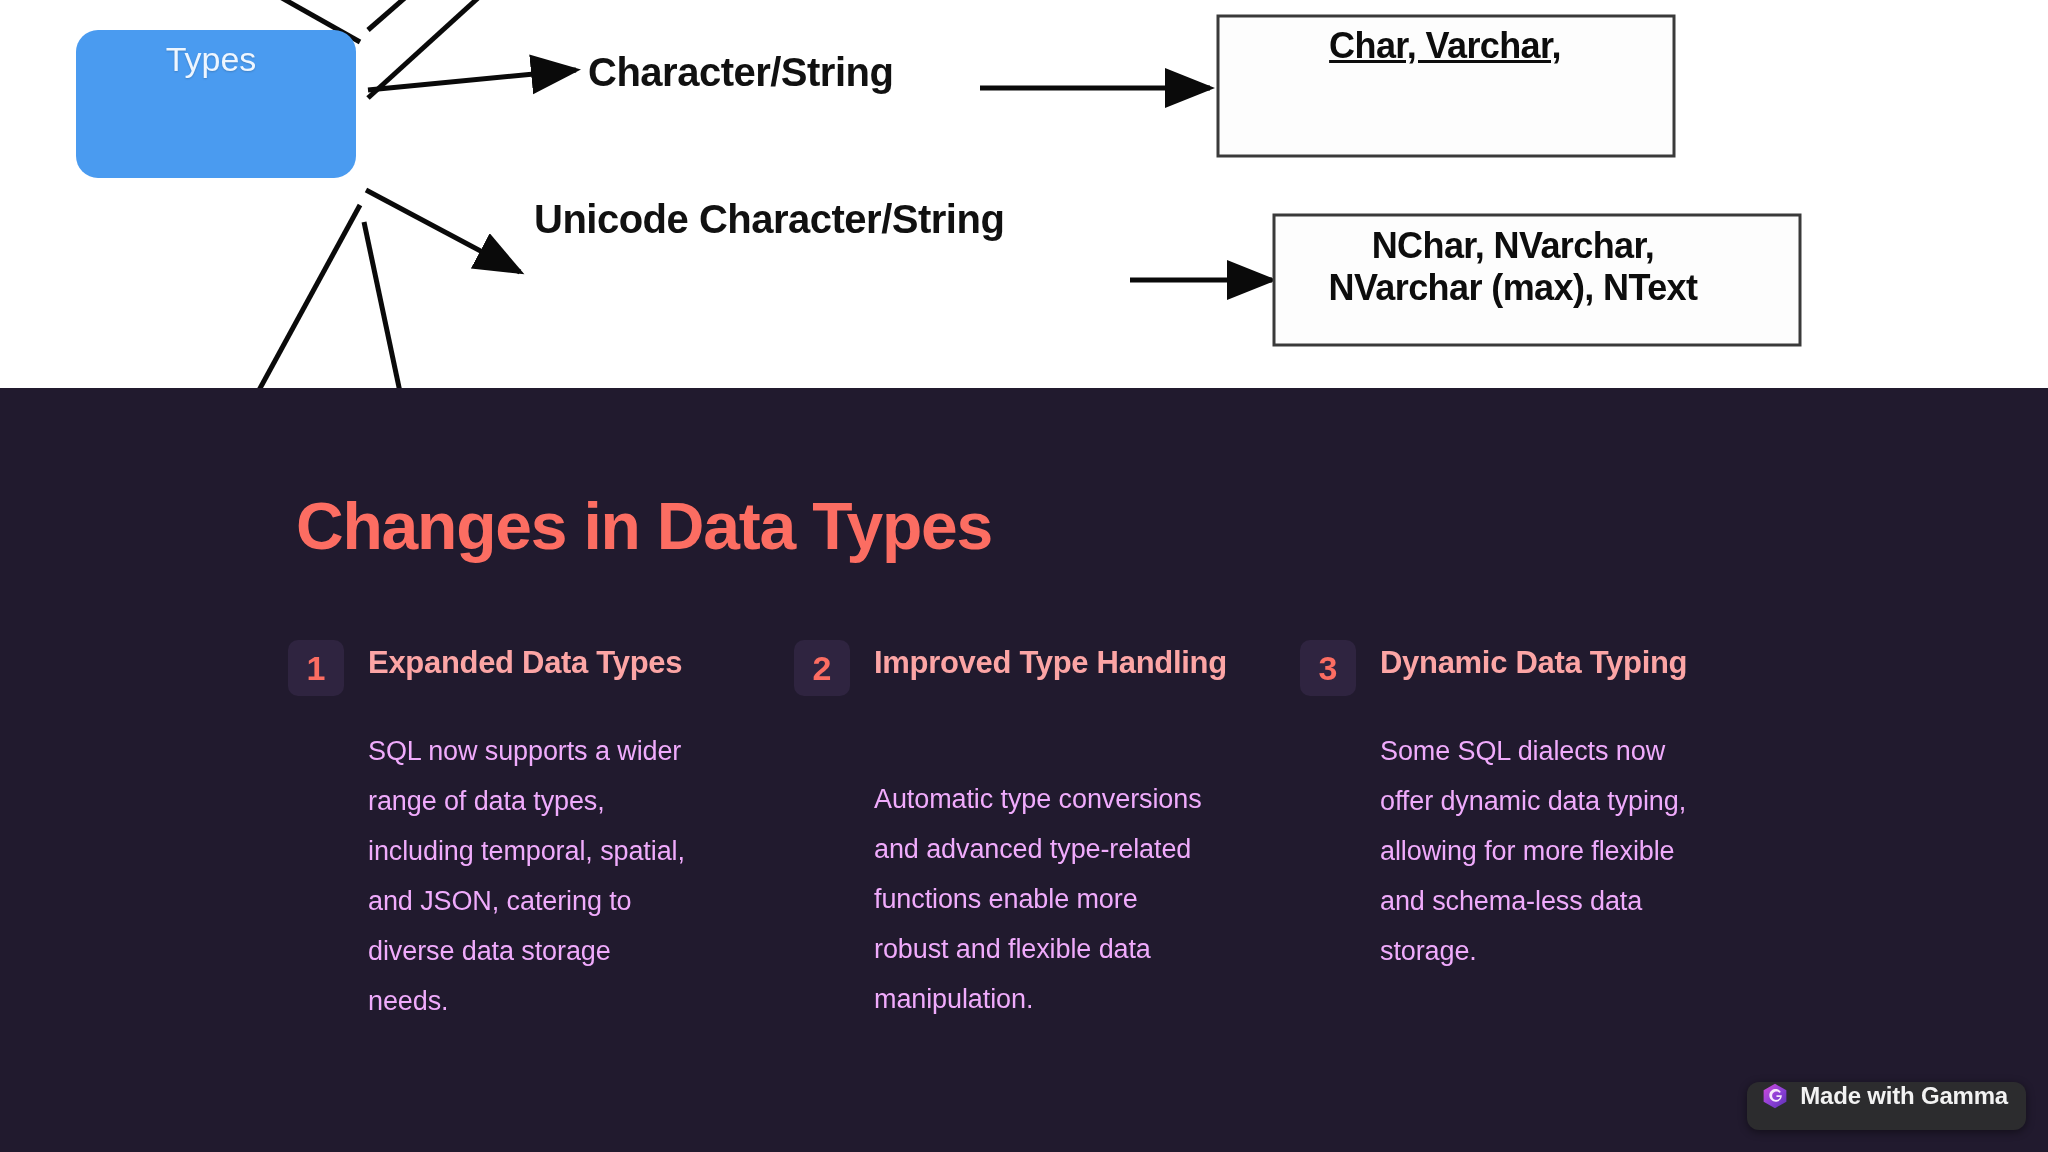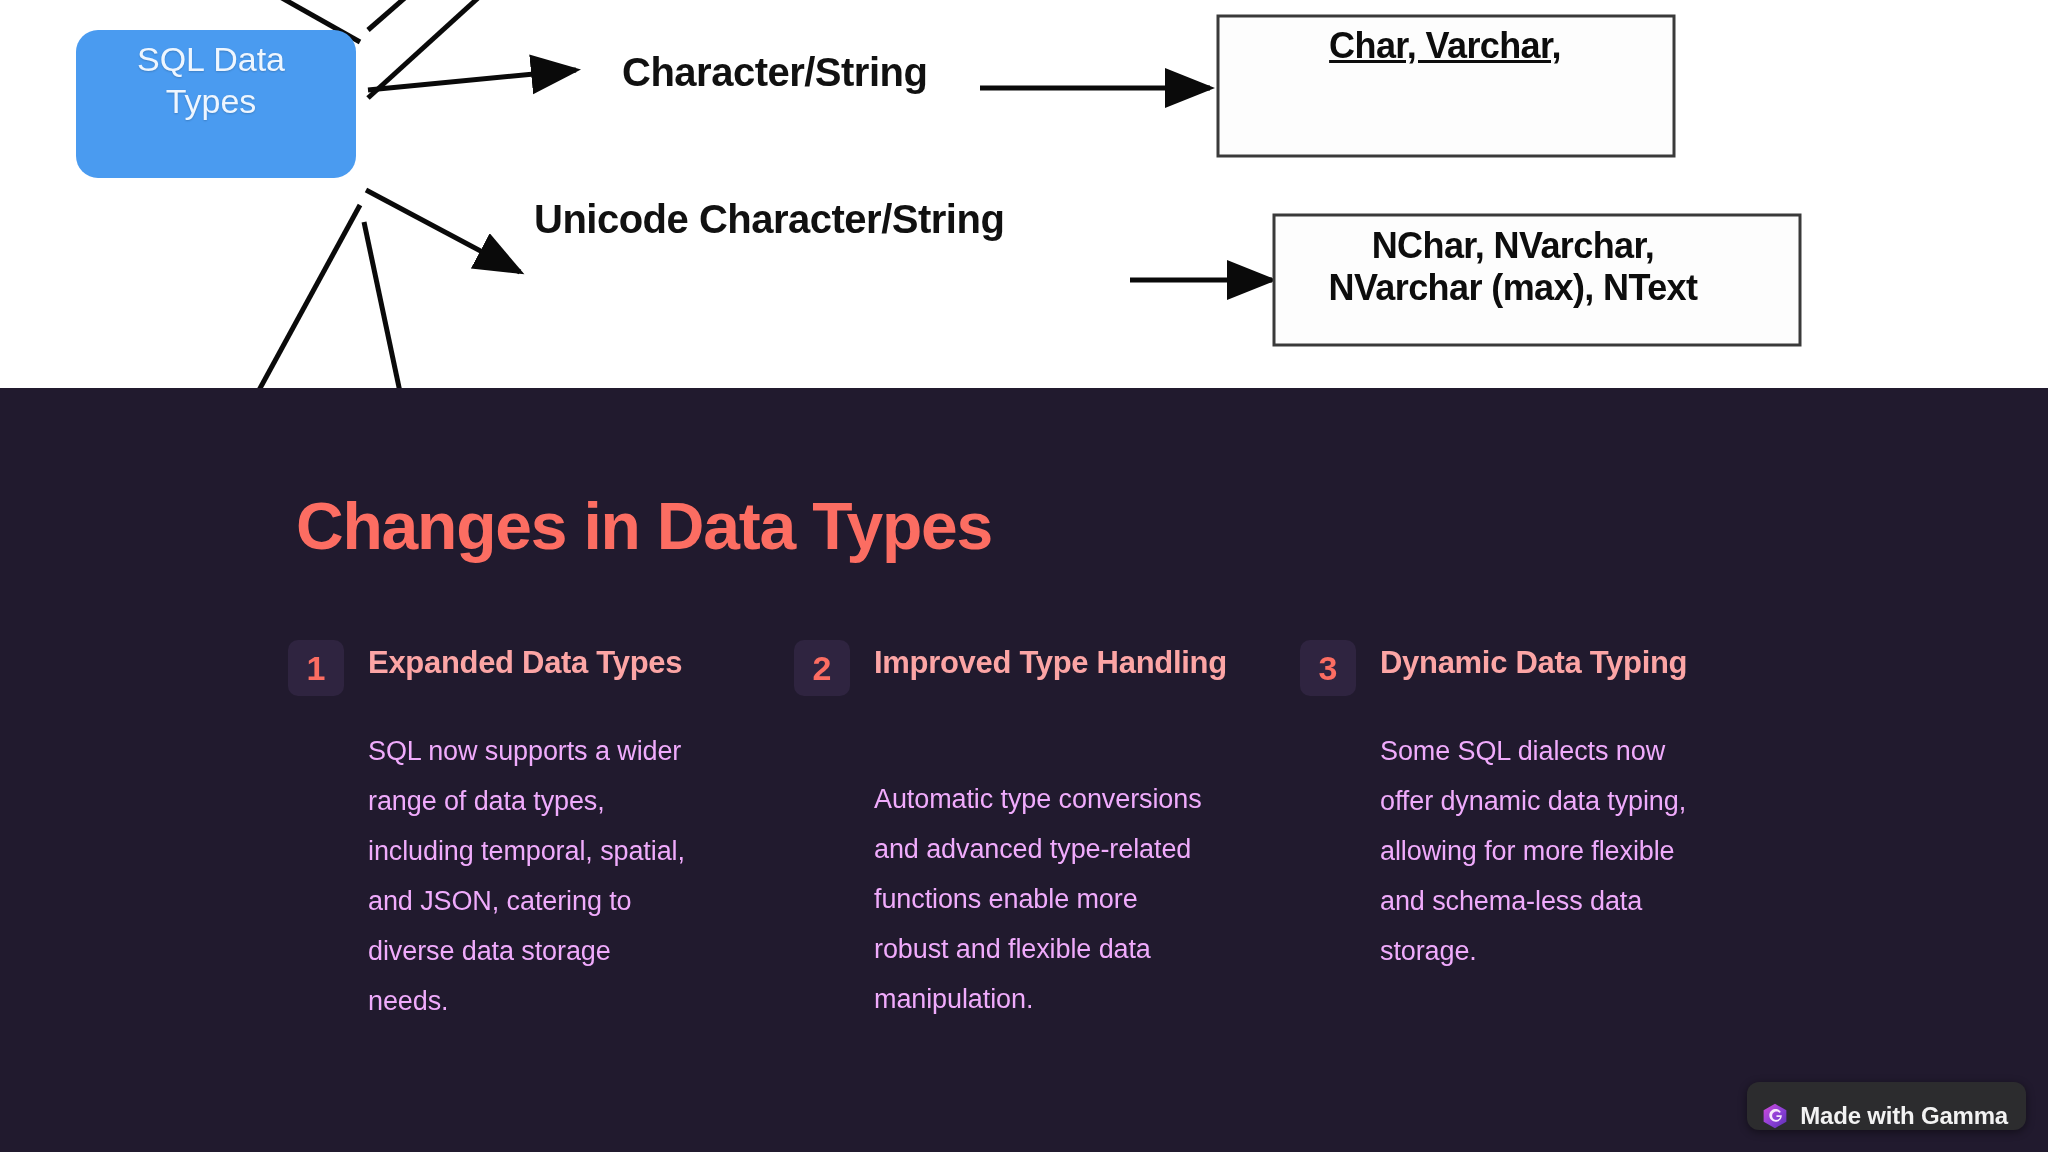--- a/index.html
+++ b/index.html
@@ -27,21 +27,21 @@
     letter-spacing:-0.5px;
   }
   #node-root-label {
     position:absolute;
     left:76px; top:38px; width:270px;
     text-align:center;
     color:#eef6ff;
     font-size:34px; line-height:42px; font-weight:500;
     text-shadow:0 1px 2px rgba(0,0,0,.18);
   }
-  #label-char   { left:622px; top:50px;  font-size:40px; }
+  #label-char   { left:588px; top:50px;  font-size:40px; }
   #label-uchar  { left:534px; top:197px; font-size:40px; }
 
   .dg-box-text {
     position:absolute;
     text-align:center;
     font-weight:bold;
     color:#0d0d0d;
     font-size:36px; line-height:42px;
     letter-spacing:-0.6px;
   }
@@ -104,21 +104,21 @@
     line-height:50px;
     letter-spacing:-0.1px;
   }
   .card-body-wrap { position:relative; margin-top:8px; height:330px; }
   .card-body-wrap.t2 { margin-top:56px; }
 
   
   #gamma-badge {
     position:absolute; right:22px; bottom:22px;
     height:48px;
-    display:flex; flex-direction:row; align-items:flex-end;
+    display:flex; flex-direction:row; align-items:flex-start;
     background:#2c2c2e;
     border-radius:12px;
     padding:0 18px 0 14px;
     box-shadow:0 2px 8px rgba(0,0,0,.45);
   }
   #gamma-logo { width:28px; height:28px; display:block; }
   #gamma-text {
     margin-left:11px;
     color:#f2f2f2; font-size:24px; font-weight:bold;
     letter-spacing:-0.2px; white-space:nowrap;
@@ -154,21 +154,20 @@
 
       <path d="M980,88 L1210,88" stroke="#0a0a0a" stroke-width="5" fill="none" marker-end="url(#arw)"></path>
 
       <path d="M1130,280 L1272,280" stroke="#0a0a0a" stroke-width="5" fill="none" marker-end="url(#arw)"></path>
 
       <rect x="1218" y="16" width="456" height="140" fill="#fdfdfd" stroke="#3a3a3a" stroke-width="3"></rect>
       <rect x="1274" y="215" width="526" height="130" fill="#fdfdfd" stroke="#3a3a3a" stroke-width="3"></rect>
     </svg>
 
     <div id="node-root-label">
-      <div>SQL Data</div>
       <div>Types</div>
     </div>
 
     <div class="dg-label" id="label-char">Character/String</div>
 
     <div class="dg-label" id="label-uchar">Unicode Character/String</div>
 
     <div class="dg-box-text" id="box-char-text">
       <div>Char, Varchar,</div>
     </div>

